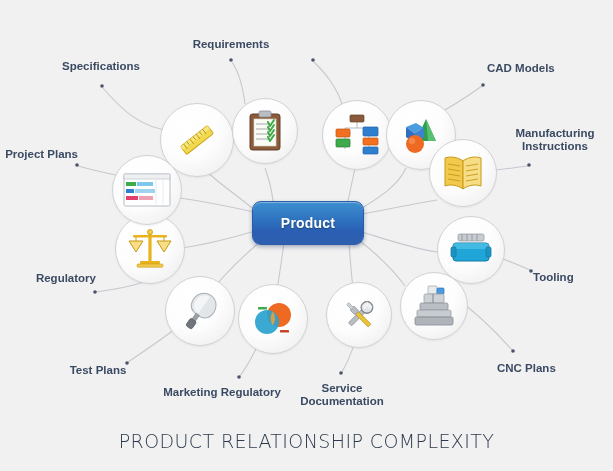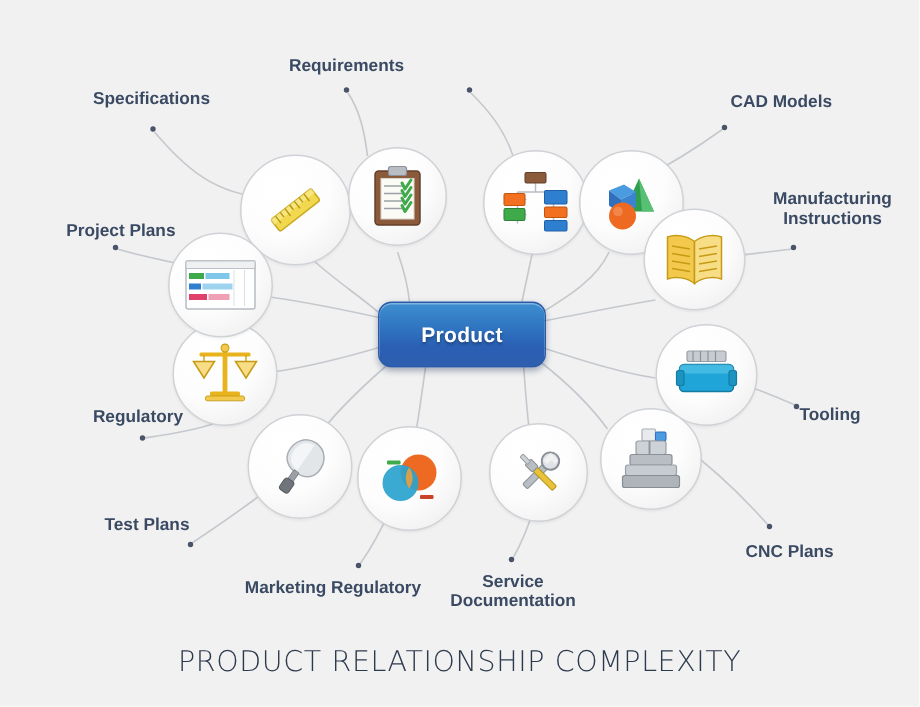--- a/index.html
+++ b/index.html
@@ -349,19 +349,19 @@
   <div class="label r" style="left:0px;   top:60px;  width:104px;margin-left:36px;">Specifications</div>
   <div class="label c" style="left:166px; top:38px;  width:130px;">Requirements</div>
   <div class="label c" style="left:497px; top:127px; width:116px;">Manufacturing
 Instructions</div>
   <div class="label l" style="left:487px; top:62px;  width:120px;">CAD Models</div>
   <div class="label l" style="left:533px; top:271px; width:78px;">Tooling</div>
   <div class="label l" style="left:497px; top:362px; width:110px;">CNC Plans</div>
   <div class="label c" style="left:284px; top:382px; width:116px;">Service
 Documentation</div>
   <div class="label c" style="left:156px; top:386px; width:132px;">Marketing Regulatory</div>
-  <div class="label c" style="left:58px;  top:344px; width:80px;">Test Plans</div>
-  <div class="label r" style="left:0px;   top:272px; width:96px;padding-left:26px;">Regulatory</div>
-  <div class="label r" style="left:0px;   top:148px; width:78px;padding-left:39px;">Project Plans</div>
+  <div class="label c" style="left:58px;  top:364px; width:80px;">Test Plans</div>
+  <div class="label r" style="left:0px;   top:272px; width:96px;">Regulatory</div>
+  <div class="label r" style="left:0px;   top:148px; width:78px;">Project Plans</div>
 
   <div id="caption">PRODUCT RELATIONSHIP COMPLEXITY</div>
 
 </div>
 
 </body></html>

